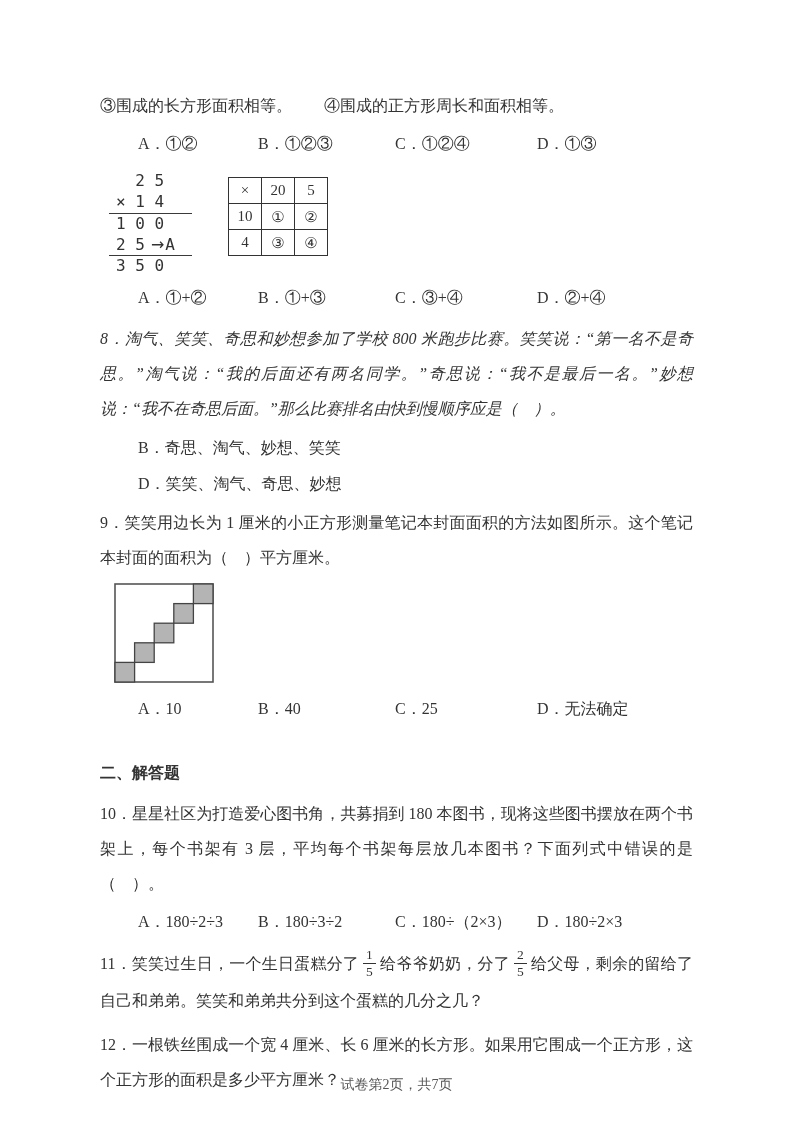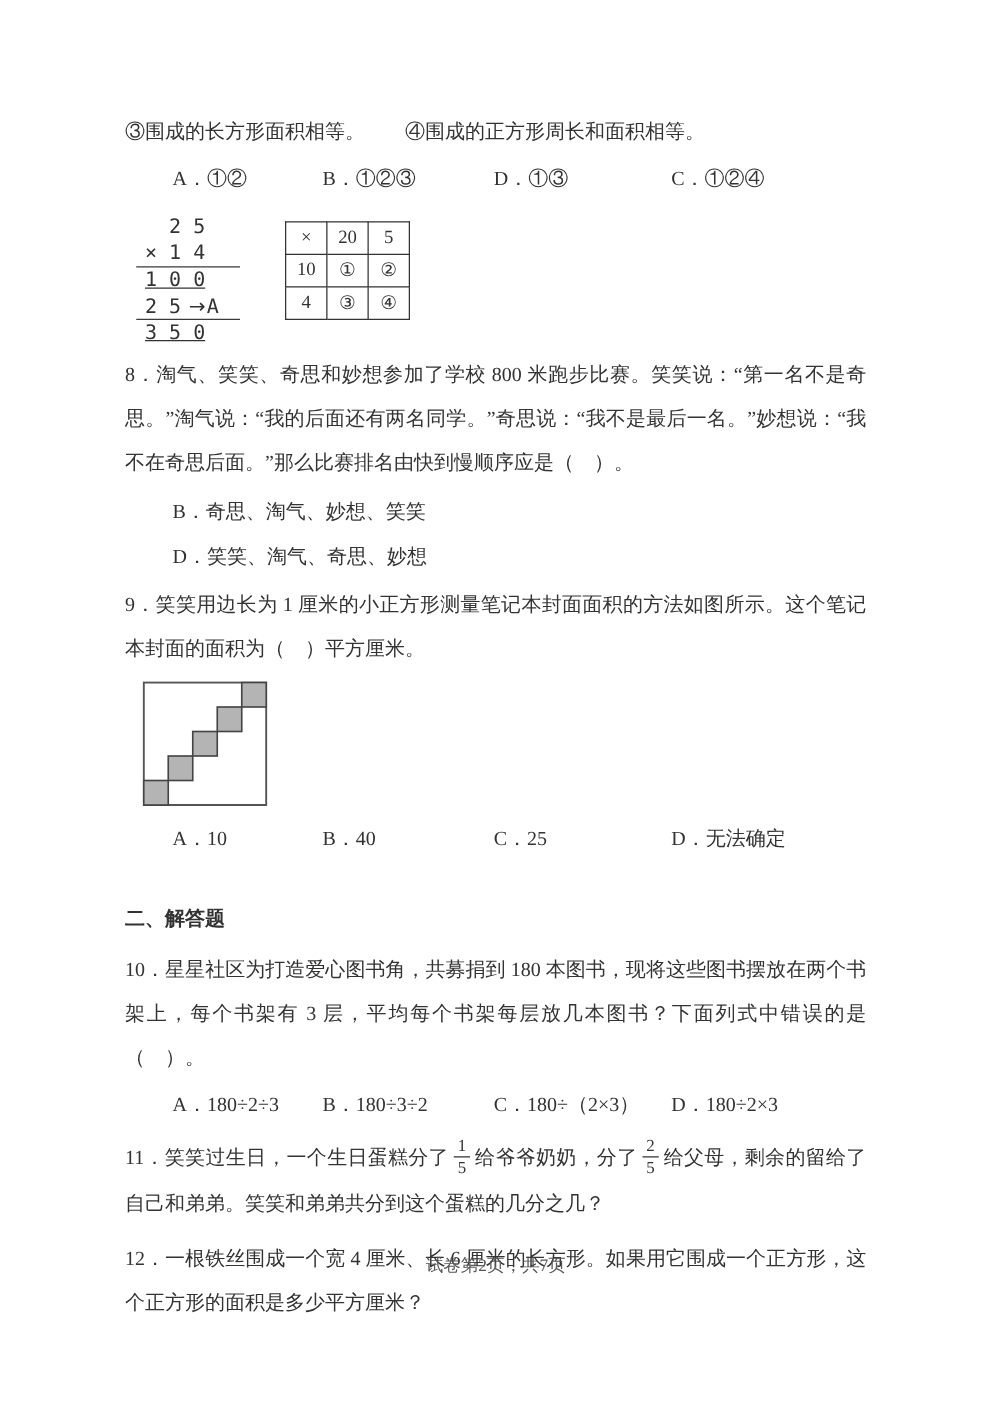--- a/index.html
+++ b/index.html
@@ -11,50 +11,50 @@
   .content { padding:88px 100px 0 100px; }
   .stem { line-height:35px; margin:0; text-align:justify; }
   .opts4 { display:grid; grid-template-columns:120px 137px 142px 1fr; padding-left:38px; line-height:35px; margin:3px 0; }
   .opts2 { display:grid; grid-template-columns:252px 1fr; padding-left:38px; line-height:35px; margin:1px 0; }
   .section-head { font-weight:bold; margin:32px 0 8px 0; line-height:30px; }
 
   
   .q7-figure { display:flex; align-items:flex-start; gap:50px; margin:10px 0 2px 16px; }
   .vmult { font-family:"DejaVu Sans Mono",monospace; font-size:16px; width:62px; }
   .vmult .vrow { white-space:pre; line-height:20px; padding:0 0 1px 0; }
-  .vmult .rule { border-top:1.5px solid #3a3a3a; margin-left:-7px; padding-left:7px; width:76px;text-decoration:underline; }
+  .vmult .rule { border-top:1.5px solid #3a3a3a; margin-left:-7px; padding-left:7px; width:76px; }
   .arrow-row { display:flex; align-items:center; white-space:pre; line-height:20px; }
   .arrow-glyph { font-family:"DejaVu Sans",sans-serif; margin:0 3px 0 6px; letter-spacing:-2px; }
   .mult-table { border-collapse:collapse; margin-top:6px; }
   .mult-table td {
     border:1.6px solid #333; width:28px; height:25px; text-align:center;
     font-size:15px; padding:0 2px;
   }
 
   
   .q9-figure { margin:8px 0 4px 14px; }
 
   
   .frac { display:inline-flex; flex-direction:column; text-align:center; vertical-align:middle; line-height:1.05; font-size:13.5px; margin:0 4px; position:relative; top:-2px; }
   .frac .num { border-bottom:1.2px solid #333; padding:0 3px 1px 3px; }
   .frac .den { padding-top:1px; }
 
-  .footer { position:absolute; top:1004px; left:0; width:100%; text-align:center; font-size:14px; color:#555; }
+  .footer { position:absolute; top:1076px; left:0; width:100%; text-align:center; font-size:14px; color:#555; }
 </style>
 </head>
 <body>
 
 <div class="content">
 
   <p class="stem">③围成的长方形面积相等。　　④围成的正方形周长和面积相等。</p>
   <div class="opts4">
     <span>A．①②</span>
     <span>B．①②③</span>
+    <span>C．①②④</span>
     <span>D．①③</span>
-    <span>C．①②④</span>
   </div>
 
   <div class="q7-figure">
     <div class="vmult">
       <div class="vrow">  2 5</div>
       <div class="vrow">× 1 4</div>
       <div class="vrow rule">1 0 0</div>
       <div class="arrow-row">
         <span>2 5</span>
         <span class="arrow-glyph">→</span>
@@ -75,22 +75,28 @@
         <td>②</td>
       </tr>
       <tr>
         <td>4</td>
         <td>③</td>
         <td>④</td>
       </tr>
     </tbody>
       </table>
   </div>
+  <div class="opts4">
+    <span>A．①+②</span>
+    <span>B．①+③</span>
+    <span>C．③+④</span>
+    <span>D．②+④</span>
+  </div>
 
-  <p class="stem" style="margin-top:6px;">8．淘气、笑笑、奇思和妙想参加了学校 800 米跑步比赛。笑笑说：“第一名不是奇思。”淘气说：“我的后面还有两名同学。”奇思说：“我不是最后一名。”妙想说：“我不在奇思后面。”那么比赛排名由快到慢顺序应是（　）。</p>
+  <p class="stem" style="margin-top:6px;font-style:italic;">8．淘气、笑笑、奇思和妙想参加了学校 800 米跑步比赛。笑笑说：“第一名不是奇思。”淘气说：“我的后面还有两名同学。”奇思说：“我不是最后一名。”妙想说：“我不在奇思后面。”那么比赛排名由快到慢顺序应是（　）。</p>
   <div class="opts2" style="margin-top:4px;">
     <span>B．奇思、淘气、妙想、笑笑</span>
   </div>
   <div class="opts2">
     <span>D．笑笑、淘气、奇思、妙想</span>
   </div>
 
   <p class="stem" style="margin-top:4px;">9．笑笑用边长为 1 厘米的小正方形测量笔记本封面面积的方法如图所示。这个笔记本封面的面积为（　）平方厘米。</p>
   <div class="q9-figure">
     <svg width="100" height="100" viewBox="0 0 100 100">

